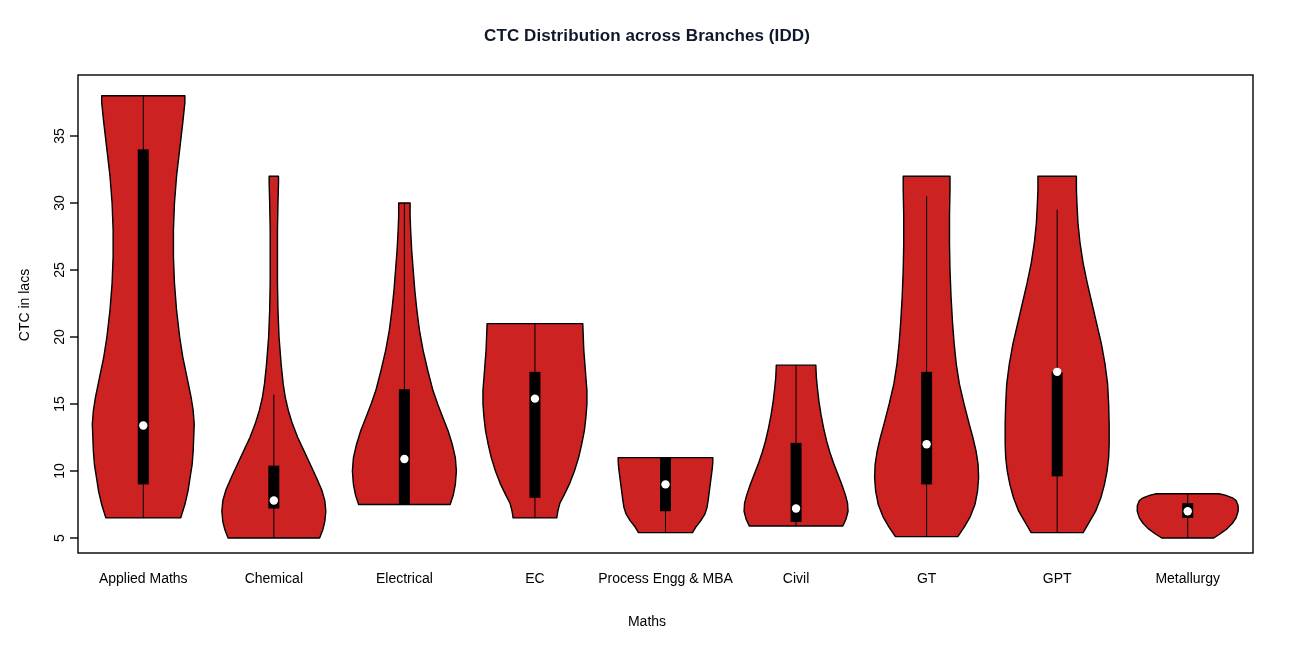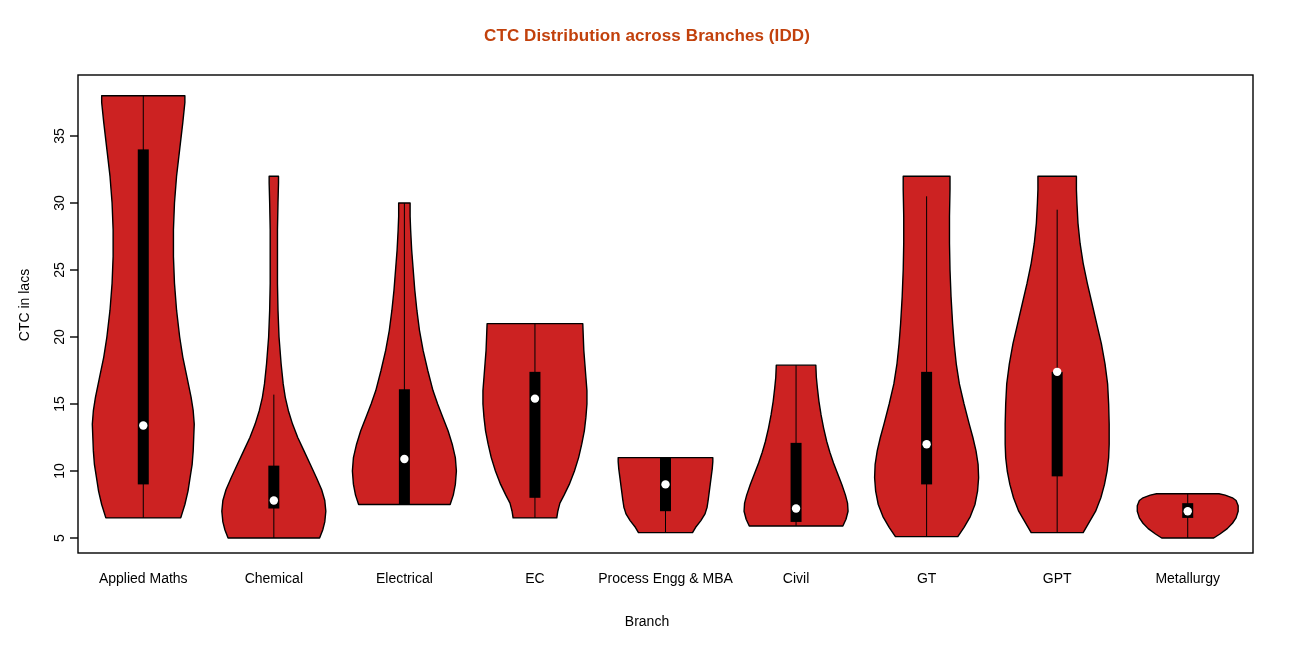--- a/index.html
+++ b/index.html
@@ -23,21 +23,21 @@
   }
   .chart-title {
     position: absolute;
     left: 0;
     top: 26px;
     width: 1294px;
     text-align: center;
     font-size: 17px;
     font-weight: bold;
     letter-spacing: 0.1px;
-    color: #c2410c;
+    color: #0f172a;
   }
   .axis-label-x {
     position: absolute;
     left: 0;
     top: 613px;
     width: 1294px;
     text-align: center;
     font-size: 14px;
     color: #000;
   }
@@ -70,21 +70,21 @@
 </style>
 </head>
 <body>
 
 <div id="plot-root">
 
   <div class="chart-title">CTC Distribution across Branches (IDD)</div>
 
   <div class="axis-label-y">CTC in lacs</div>
 
-  <div class="axis-label-x">Branch</div>
+  <div class="axis-label-x">Maths</div>
 
   <svg class="plot-svg" width="1294" height="653">
     <g id="svg-content">
         <polygon points="180.72,517.90 184.88,504.50 188.00,491.10 190.08,477.70 192.16,464.30 193.20,450.90 193.72,437.50 194.24,424.10 193.20,410.70 191.12,397.30 186.96,377.20 182.80,357.10 179.68,337.00 176.56,310.20 174.48,283.40 173.44,256.60 173.44,229.80 174.48,203.00 176.56,176.20 179.68,149.40 182.80,122.60 184.88,102.50 184.88,95.80 101.68,95.80 101.68,102.50 103.76,122.60 106.88,149.40 110.00,176.20 112.08,203.00 113.12,229.80 113.12,256.60 112.08,283.40 110.00,310.20 106.88,337.00 103.76,357.10 99.60,377.20 95.44,397.30 93.36,410.70 92.32,424.10 92.84,437.50 93.36,450.90 94.40,464.30 96.48,477.70 98.56,491.10 101.68,504.50 105.84,517.90" fill="#CC2222" stroke="#000000" stroke-width="1.4" stroke-linejoin="round"></polygon>
         <polygon points="319.59,538.00 322.71,529.96 324.79,521.92 325.83,511.20 324.79,500.48 321.67,489.76 316.47,477.70 310.23,464.30 303.99,450.90 297.75,437.50 292.55,424.10 288.39,410.70 285.27,397.30 283.19,383.90 281.11,363.80 279.03,337.00 277.99,310.20 277.47,283.40 277.47,256.60 277.47,229.80 277.99,203.00 278.51,182.90 278.51,176.20 269.15,176.20 269.15,182.90 269.67,203.00 270.19,229.80 270.19,256.60 270.19,283.40 269.67,310.20 268.63,337.00 266.55,363.80 264.47,383.90 262.39,397.30 259.27,410.70 255.11,424.10 249.91,437.50 243.67,450.90 237.43,464.30 231.19,477.70 225.99,489.76 222.87,500.48 221.83,511.20 222.87,521.92 224.95,529.96 228.07,538.00" fill="#CC2222" stroke="#000000" stroke-width="1.4" stroke-linejoin="round"></polygon>
         <polygon points="450.15,504.50 453.27,495.12 455.35,484.40 456.39,471.00 455.35,457.60 452.23,444.20 448.07,430.80 442.87,417.40 437.67,404.00 432.99,390.60 427.79,370.50 423.11,350.40 419.47,330.30 416.87,310.20 414.79,290.10 413.23,270.00 411.67,249.90 410.63,229.80 410.11,216.40 410.11,203.00 398.67,203.00 398.67,216.40 398.15,229.80 397.11,249.90 395.55,270.00 393.99,290.10 391.91,310.20 389.31,330.30 385.67,350.40 380.99,370.50 375.79,390.60 371.11,404.00 365.91,417.40 360.71,430.80 356.55,444.20 353.43,457.60 352.39,471.00 353.43,484.40 355.51,495.12 358.63,504.50" fill="#CC2222" stroke="#000000" stroke-width="1.4" stroke-linejoin="round"></polygon>
         <polygon points="556.78,517.90 557.82,511.20 559.90,503.16 564.06,495.12 569.26,484.40 574.46,471.00 578.62,457.60 581.74,444.20 584.34,430.80 585.90,417.40 586.94,404.00 586.94,390.60 585.90,377.20 584.86,363.80 583.82,350.40 583.30,337.00 582.78,323.60 487.10,323.60 486.58,337.00 486.06,350.40 485.02,363.80 483.98,377.20 482.94,390.60 482.94,404.00 483.98,417.40 485.54,430.80 488.14,444.20 491.26,457.60 495.42,471.00 500.62,484.40 505.82,495.12 509.98,503.16 512.06,511.20 513.10,517.90" fill="#CC2222" stroke="#000000" stroke-width="1.4" stroke-linejoin="round"></polygon>
         <polygon points="692.54,532.64 695.66,527.28 700.86,520.58 705.02,513.88 707.10,507.18 708.14,500.48 709.18,492.44 710.22,484.40 711.26,476.36 712.30,468.32 712.82,461.62 712.82,457.60 618.18,457.60 618.18,461.62 618.70,468.32 619.74,476.36 620.78,484.40 621.82,492.44 622.86,500.48 623.90,507.18 625.98,513.88 630.14,520.58 635.34,527.28 638.46,532.64" fill="#CC2222" stroke="#000000" stroke-width="1.4" stroke-linejoin="round"></polygon>
         <polygon points="842.86,525.94 845.98,519.24 848.06,511.20 847.54,503.16 845.46,495.12 841.82,484.40 837.66,473.68 833.50,462.96 829.86,452.24 826.74,441.52 823.62,428.12 821.02,414.72 818.94,401.32 817.38,387.92 816.34,377.20 815.82,365.14 776.30,365.14 775.78,377.20 774.74,387.92 773.18,401.32 771.10,414.72 768.50,428.12 765.38,441.52 762.26,452.24 758.62,462.96 754.46,473.68 750.30,484.40 746.66,495.12 744.58,503.16 744.06,511.20 746.14,519.24 749.26,525.94" fill="#CC2222" stroke="#000000" stroke-width="1.4" stroke-linejoin="round"></polygon>
         <polygon points="957.81,536.66 964.05,527.28 970.29,516.56 974.97,504.50 977.57,491.10 978.61,477.70 978.09,464.30 976.01,450.90 972.89,437.50 969.25,424.10 964.05,404.00 959.37,383.90 956.25,363.80 954.17,343.70 952.61,323.60 951.05,296.80 950.01,270.00 949.49,243.20 949.49,216.40 950.01,189.60 950.01,176.20 903.21,176.20 903.21,189.60 903.73,216.40 903.73,243.20 903.21,270.00 902.17,296.80 900.61,323.60 899.05,343.70 896.97,363.80 893.85,383.90 889.17,404.00 883.97,424.10 880.33,437.50 877.21,450.90 875.13,464.30 874.61,477.70 875.65,491.10 878.25,504.50 882.93,516.56 889.17,527.28 895.41,536.66" fill="#CC2222" stroke="#000000" stroke-width="1.4" stroke-linejoin="round"></polygon>

